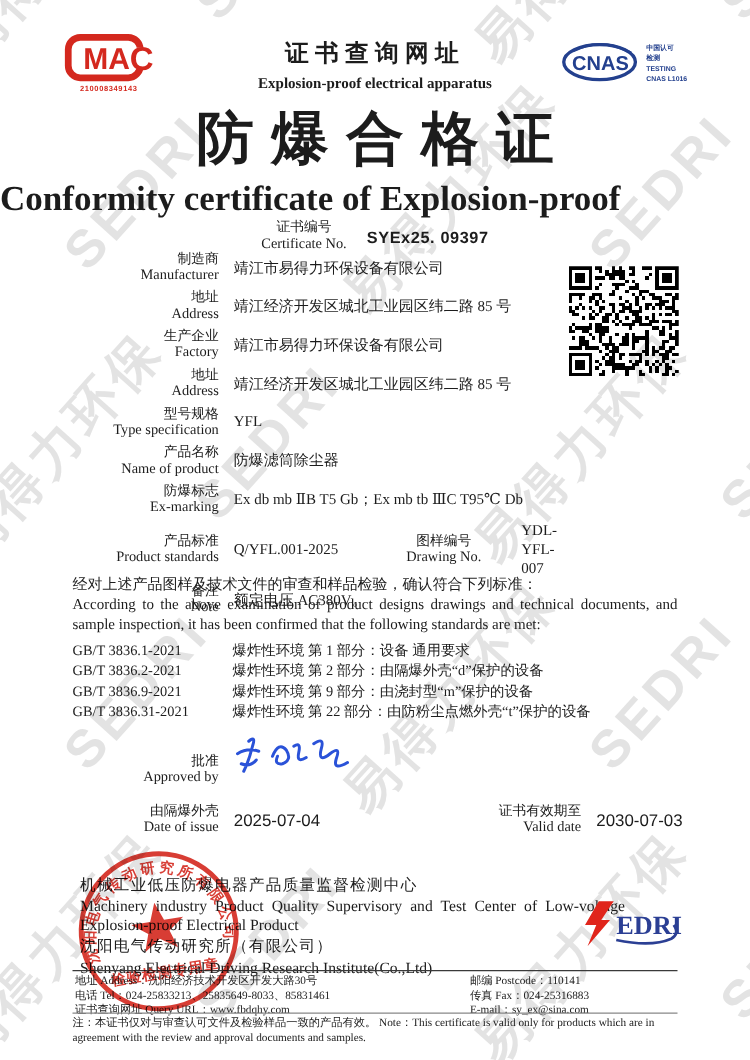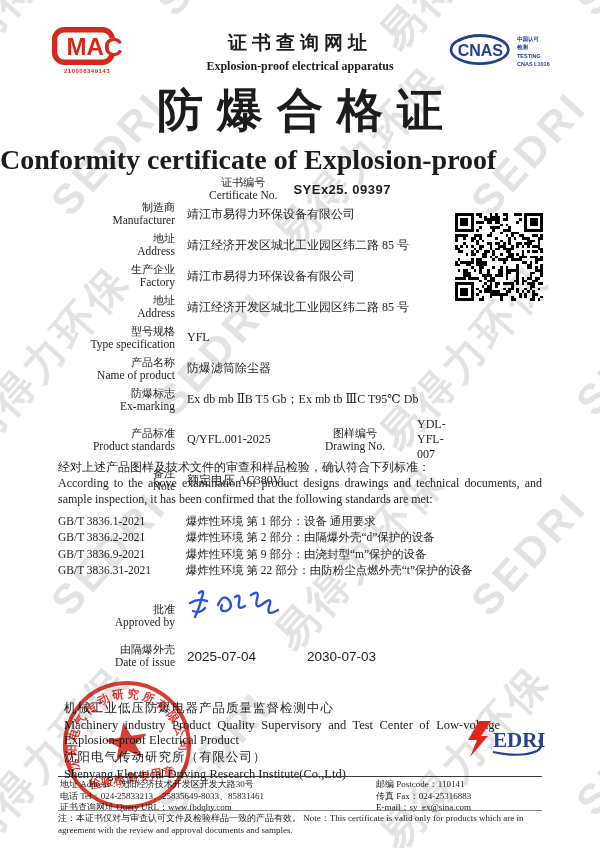--- a/index.html
+++ b/index.html
@@ -625,20 +625,24 @@
         </g>
       </svg>
     </div>
 
     <div class="dates">
       <div class="flabel lblstack">
         <div class="cn">由隔爆外壳</div>
           <div class="en">Date of issue</div>
       </div>
       <div class="date-val">2025-07-04</div>
+      <div class="valid-lbl lblstack">
+        <div class="cn">证书有效期至</div>
+          <div class="en">Valid date</div>
+      </div>
       <div class="valid-val">2030-07-03</div>
     </div>
 
     <div class="issuer">
       <div class="cn1">机械工业低压防爆电器产品质量监督检测中心</div>
       <div class="en1">Machinery industry Product Quality Supervisory and Test Center of Low-voltage Explosion-proof Electrical Product</div>
       <div class="cn2">沈阳电气传动研究所（有限公司）</div>
       <div class="en2">Shenyang Electrical Driving Research Institute(Co.,Ltd)</div>
     </div>
 

